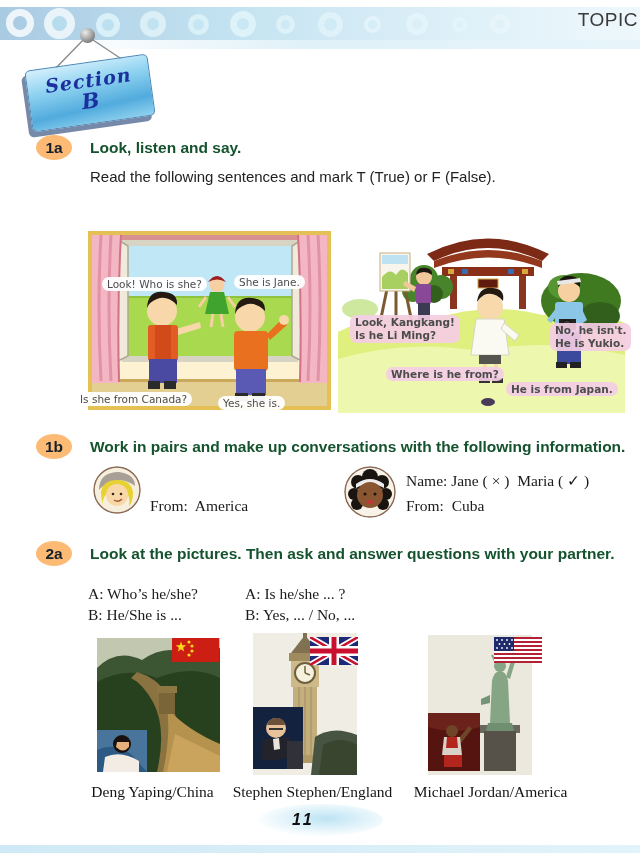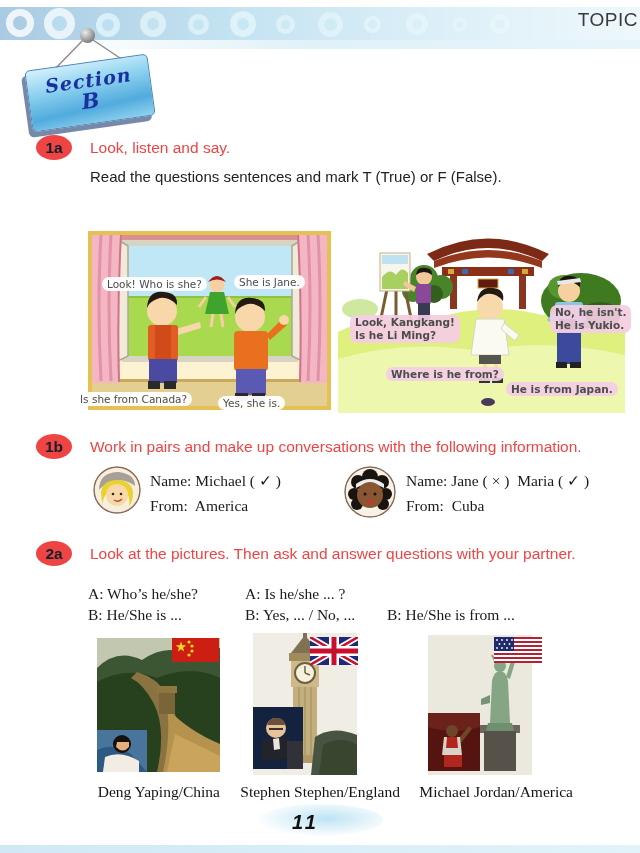--- a/index.html
+++ b/index.html
@@ -21,44 +21,44 @@
     background:radial-gradient(circle at 35% 30%,#ececec,#9a9a9a 55%,#555);}
   .banner{position:absolute;left:10px;top:38px;width:122px;height:60px;transform:rotate(-8deg);
     background:linear-gradient(175deg,#d4f0fc 0%,#8ed2f0 35%,#51abdd 72%,#90d2ef 100%);
     border:1px solid #4a88b8;border-radius:5px;box-shadow:-4px 5px 0 rgba(26,58,110,.6);}
   .banner-line{font-family:"DejaVu Serif",serif;font-style:italic;font-weight:bold;
     color:#1c2f9e;text-align:center;letter-spacing:1px;}
   .banner-line.l1{font-size:19px;margin-top:6px;}
   .banner-line.l2{font-size:21px;margin-top:-3px;}
 
   
-  .badge{width:36px;height:25px;background:#ef4444;border-radius:50%;text-align:center;
+  .badge{width:36px;height:25px;background:#fdba74;border-radius:50%;text-align:center;
     line-height:25px;font-weight:bold;font-size:15.5px;color:#13202c;}
-  .h{font-weight:normal;font-size:15.5px;color:#ef4444;white-space:nowrap;text-align:center;}
+  .h{font-weight:bold;font-size:15.5px;color:#14532d;white-space:nowrap;text-align:center;}
   .instr{font-size:15px;color:#222;white-space:nowrap;}
   .serif{font-family:"Liberation Serif",serif;font-size:15.5px;color:#1a1a1a;white-space:pre;}
 
   
   .scene1{left:88px;top:231px;width:243px;height:179px;border:4px solid #e5c054;
     box-sizing:border-box;background:#fdf2cf;overflow:visible;}
   .scene2{left:338px;top:227px;width:287px;height:186px;font-weight:bold;}
   .bub{position:absolute;font-family:"DejaVu Sans",sans-serif;font-size:10.5px;color:#4c4c4c;
     background:rgba(255,255,255,.95);border-radius:7px;padding:1px 5px;white-space:nowrap;z-index:3;}
   .bub.pink{background:rgba(244,205,228,.92);}
   .bub .ln{line-height:13px;}
 
   
   .avatar{border-radius:50%;overflow:hidden;}
-  .cap{font-family:"Liberation Serif",serif;font-size:15.5px;color:#141414;text-align:right;white-space:nowrap;}
+  .cap{font-family:"Liberation Serif",serif;font-size:15.5px;color:#141414;text-align:center;white-space:nowrap;}
   .photo{display:block;}
 
   
   .swoosh{left:258px;top:804px;width:125px;height:32px;border-radius:50%;
     background:radial-gradient(ellipse at 55% 45%,rgba(185,226,243,.95),rgba(230,245,251,.5) 60%,rgba(255,255,255,0) 75%);}
-  .pagenum{left:292px;top:811px;font-weight:bold;font-style:italic;font-size:20px;
+  .pagenum{left:292px;top:811px;font-weight:bold;font-style:italic;font-size:16px;
     letter-spacing:3px;color:#111;}
   .band-bottom{left:0;top:845px;width:640px;height:8px;
     background:linear-gradient(90deg,#cfe9f6,#e2f3fa);}
 </style>
 </head>
 <body>
 
 <div class="page">
 
   <div class="abs band-top">
@@ -85,21 +85,21 @@
     </svg>
     <div class="pin"></div>
     <div class="banner">
       <div class="banner-line l1">Section</div>
       <div class="banner-line l2">B</div>
     </div>
   </div>
 
   <div class="abs badge" style="left:36px;top:135px">1a</div>
   <div class="abs h" style="left:90px;top:139px">Look, listen and say.</div>
-  <div class="abs instr" style="left:90px;top:168px">Read the questions sentences and mark T (True) or F (False).</div>
+  <div class="abs instr" style="left:90px;top:168px">Read the following sentences and mark T (True) or F (False).</div>
 
   <div class="abs scene1">
     <svg class="photo" width="235" height="171" viewBox="0 0 235 171">
       <rect width="235" height="171" fill="#fdf3d2"></rect>
       <rect y="146" width="235" height="25" fill="#e3cf92"></rect>
       <rect y="144" width="235" height="3" fill="#caa85c"></rect>
       <rect x="0" y="0" width="235" height="5" fill="#d89090"></rect>
       <rect x="30" y="5" width="176" height="122" fill="#d8d4c4"></rect>
       <rect x="36" y="11" width="164" height="110" fill="#bfe7f6"></rect>
       <rect x="36" y="62" width="164" height="59" fill="#a9d94e"></rect>
@@ -216,21 +216,21 @@
         <rect x="219" y="105" width="24" height="32" fill="#3c4a9e"></rect>
         <rect x="218" y="135" width="11" height="6" fill="#222"></rect>
         <rect x="232" y="135" width="11" height="6" fill="#222"></rect>
       </g>
       <ellipse cx="150" cy="175" rx="7" ry="4" fill="#4a3a5a"></ellipse>
     </svg>
     <div class="bub pink" style="left:12px;top:88px">
       <div class="ln">Look, Kangkang!</div>
       <div class="ln">Is he Li Ming?</div>
     </div>
-    <div class="bub pink" style="left:212px;top:78px">
+    <div class="bub pink" style="left:212px;top:96px">
       <div class="ln">No, he isn't.</div>
       <div class="ln">He is Yukio.</div>
     </div>
     <div class="bub pink" style="left:48px;top:140px">Where is he from?</div>
     <div class="bub pink" style="left:168px;top:155px">He is from Japan.</div>
   </div>
 
   <div class="abs badge" style="left:36px;top:434px">1b</div>
   <div class="abs h" style="left:90px;top:438px">Work in pairs and make up conversations with the following information.</div>
 
@@ -238,21 +238,20 @@
     <svg width="48" height="48" viewBox="0 0 48 48">
       <circle cx="24" cy="24" r="23" fill="#f7efdd" stroke="#8a6a55" stroke-width="1.5"></circle>
       <path d="M6,24 Q6,6 26,6 Q42,8 42,20 Q30,10 14,18 Q8,21 6,24 Z" fill="#a8a096"></path>
       <path d="M8,26 Q10,14 24,14 Q38,14 40,26 Q40,36 36,40 Q38,28 30,24 Q18,20 12,30 Q9,34 10,40 Q8,32 8,26 Z" fill="#e8d231"></path>
       <circle cx="24" cy="29" r="11" fill="#f8d8a8"></circle>
       <circle cx="20" cy="28" r="1.3" fill="#33271c"></circle>
       <circle cx="28" cy="28" r="1.3" fill="#33271c"></circle>
       <path d="M21,34 Q25,37 29,33" stroke="#a05a3a" stroke-width="1.4" fill="none"></path>
     </svg>
   </div>
-  <div class="abs serif" style="left:150px;top:472px">Name: Michael ( ✓ )</div>
   <div class="abs serif" style="left:150px;top:497px">From:  America</div>
 
   <div class="abs avatar" style="left:344px;top:466px;width:52px;height:52px">
     <svg width="52" height="52" viewBox="0 0 52 52">
       <circle cx="26" cy="26" r="25" fill="#f8f2e8" stroke="#8a6a55" stroke-width="1.5"></circle>
       <g fill="#191410">
         <circle cx="14" cy="16" r="7"></circle>
           <circle cx="26" cy="11" r="8"></circle>
           <circle cx="38" cy="16" r="7"></circle>
         <circle cx="10" cy="28" r="6"></circle>
@@ -270,21 +269,20 @@
   <div class="abs serif" style="left:406px;top:472px">Name: Jane ( × )  Maria ( ✓ )</div>
   <div class="abs serif" style="left:406px;top:497px">From:  Cuba</div>
 
   <div class="abs badge" style="left:36px;top:541px">2a</div>
   <div class="abs h" style="left:90px;top:545px">Look at the pictures. Then ask and answer questions with your partner.</div>
 
   <div class="abs serif" style="left:88px;top:585px">A: Who’s he/she?</div>
   <div class="abs serif" style="left:88px;top:606px">B: He/She is ...</div>
   <div class="abs serif" style="left:245px;top:585px">A: Is he/she ... ?</div>
   <div class="abs serif" style="left:245px;top:606px">B: Yes, ... / No, ...</div>
-  <div class="abs serif" style="left:387px;top:606px">B: He/She is from ...</div>
 
   <div class="abs" style="left:97px;top:638px">
     <svg class="photo" width="123" height="134" viewBox="0 0 123 134">
       <rect width="123" height="134" fill="#c2c8b0"></rect>
       <path d="M0,30 Q20,10 45,22 Q70,4 95,18 L123,10 L123,70 L0,70 Z" fill="#3c5532"></path>
       <path d="M0,44 Q30,28 60,40 Q95,26 123,40 L123,134 L0,134 Z" fill="#27411f"></path>
       <path d="M34,40 Q46,46 56,64 Q70,90 60,134 L123,134 L123,120 L78,96 Q82,74 70,56 Q60,40 40,34 Z" fill="#8a7340"></path>
       <path d="M70,70 Q90,92 123,106 L123,134 L66,134 Q74,96 70,70 Z" fill="#b5934e"></path>
       <path d="M78,96 L123,118 L123,134 L70,134 Z" fill="#caa45c"></path>
       <rect x="62" y="52" width="16" height="24" fill="#7a6538"></rect>

